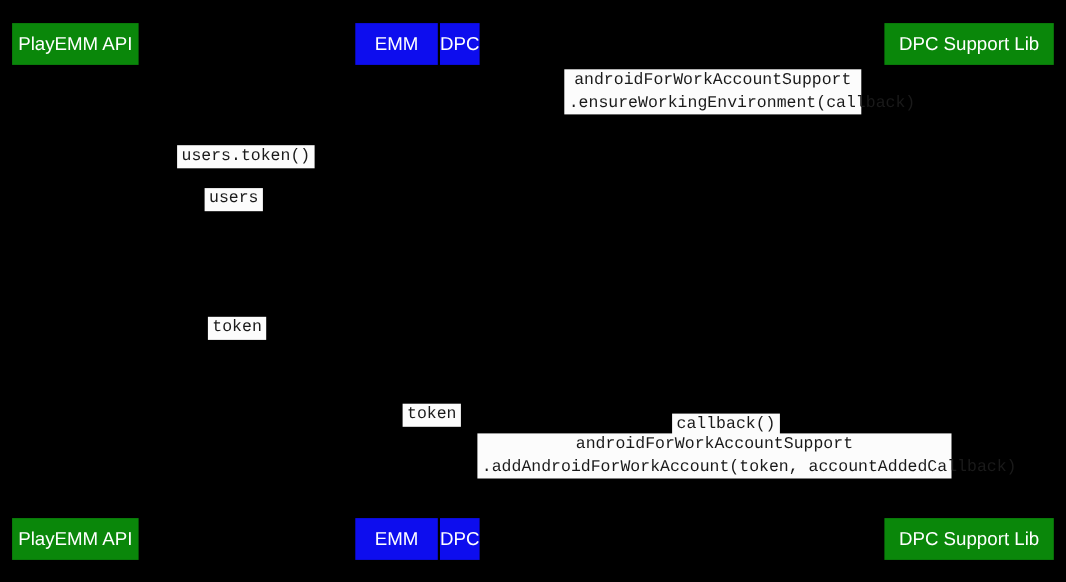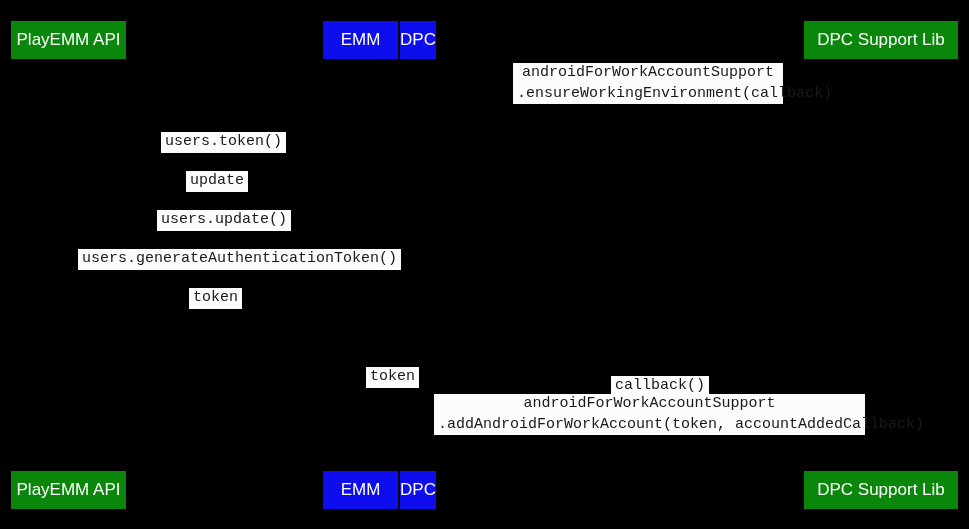--- a/index.html
+++ b/index.html
@@ -69,23 +69,21 @@
   <div class="row-top">
     <div class="actor green a0">PlayEMM API</div>
     <div class="actor blue a1">EMM</div>
     <div class="actor blue a2">DPC</div>
     <div class="actor green a3">DPC Support Lib</div>
   </div>
 
   <div class="msg m0">androidForWorkAccountSupport
 .ensureWorkingEnvironment(callback)</div>
   <div class="msg m1">users.token()</div>
-  <div class="msg m2">update</div>
-  <div class="msg m3">users.update()</div>
-  <div class="msg m4">users.generateAuthenticationToken()</div>
+  <div class="msg m2">users</div>
   <div class="msg m5">token</div>
   <div class="msg m6">callback()</div>
   <div class="msg m7">token</div>
   <div class="msg m8">androidForWorkAccountSupport
 .addAndroidForWorkAccount(token, accountAddedCallback)</div>
 
   <div class="row-bottom">
     <div class="actor green a0">PlayEMM API</div>
     <div class="actor blue a1">EMM</div>
     <div class="actor blue a2">DPC</div>

